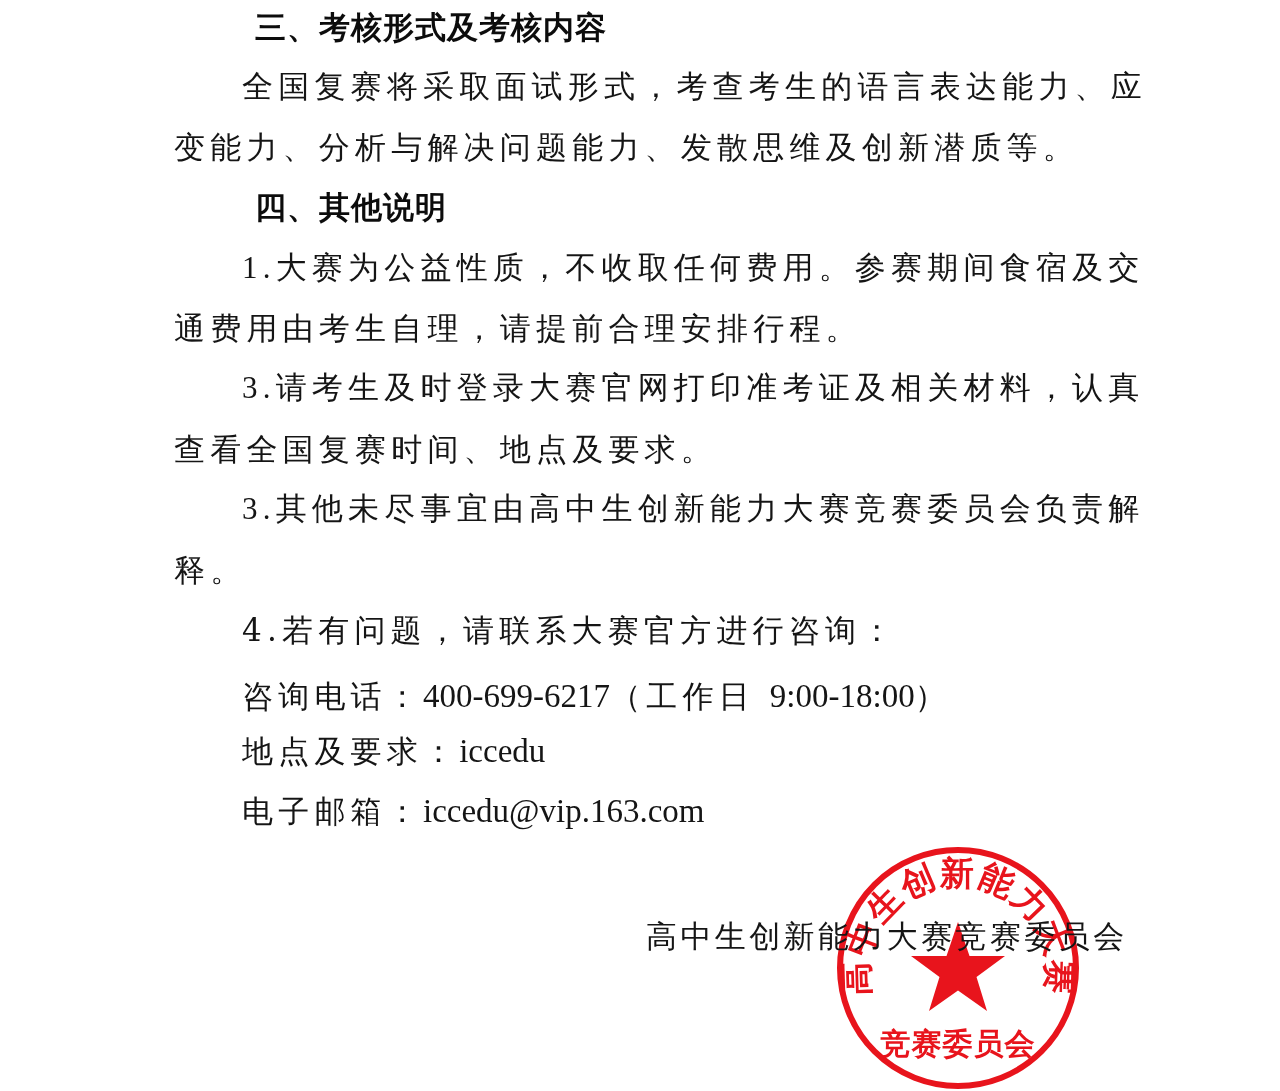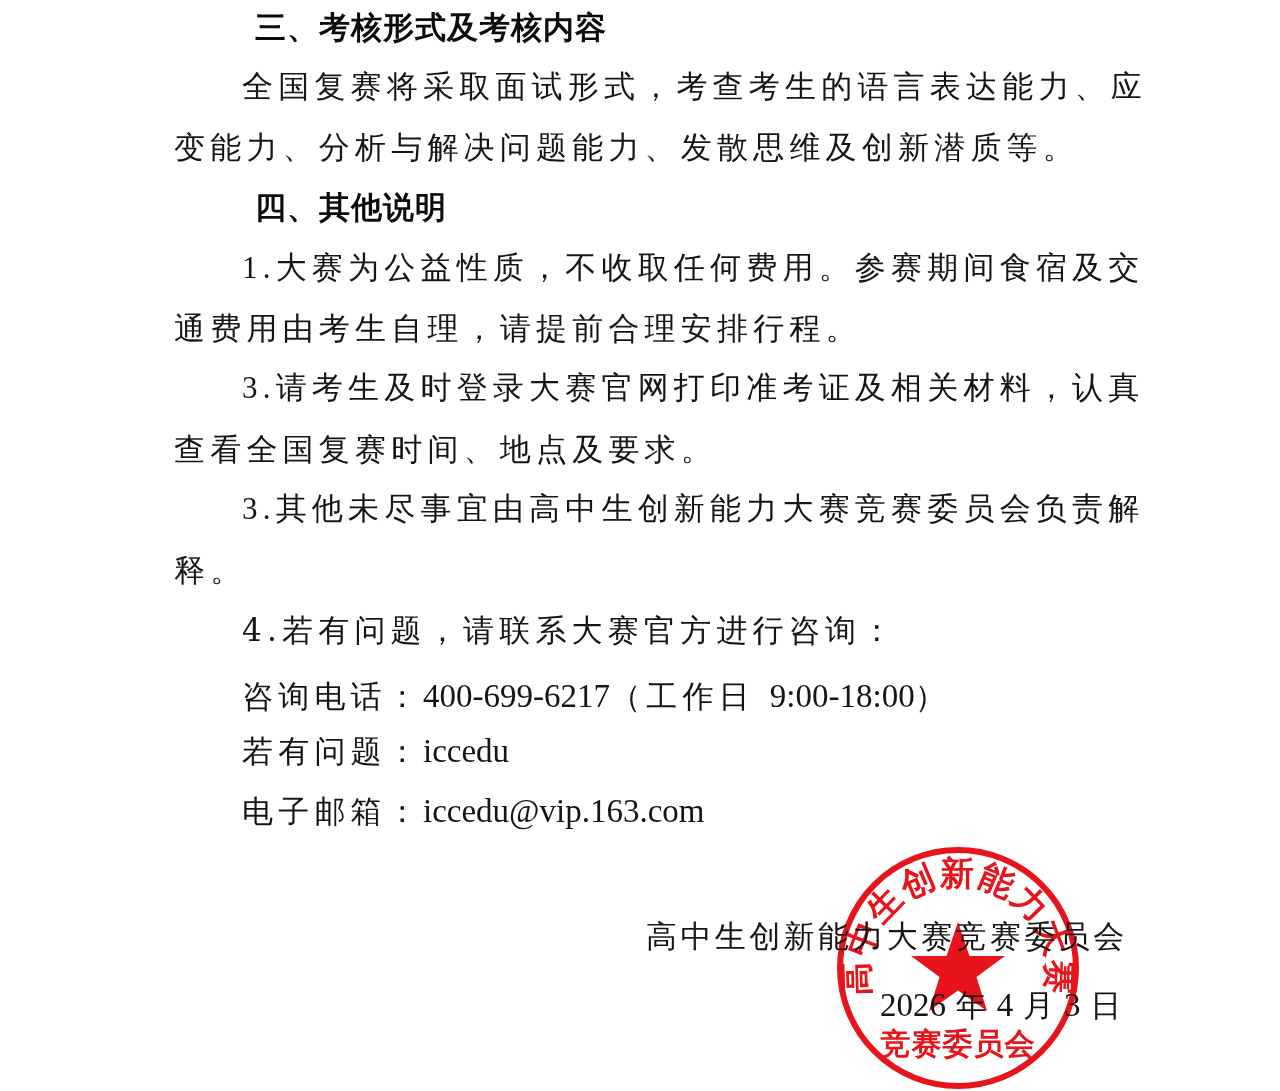--- a/index.html
+++ b/index.html
@@ -79,21 +79,21 @@
   <div class="line just" style="left:242px; top:489px; width:882px;">3.其他未尽事宜由高中生创新能力大赛竞赛委员会负责解</div>
   <div class="line" style="left:174px; top:550px;">释。</div>
 
   <div class="line" style="left:242px; top:610px;">4.若有问题，请联系大赛官方进行咨询：</div>
 
   <div class="line" style="left:242px; top:676px;">
     <span>咨询电话：</span><span class="latin">400-699-6217</span><span>（工作日 </span><span class="latin">9:00-18:00</span><span>）</span>
   </div>
 
   <div class="line" style="left:242px; top:731px;">
-    <span>若有问题：</span><span class="latin">iccedu</span>
+    <span>地点及要求：</span><span class="latin">iccedu</span>
   </div>
 
   <div class="line" style="left:242px; top:791px;">
     <span>电子邮箱：</span><span class="latin">iccedu@vip.163.com</span>
   </div>
 
   <div class="seal">
     <svg viewBox="0 0 244 244" xmlns="http://www.w3.org/2000/svg">
       <defs>
         <path id="sealArc" d="M 42 170 A 90 90 0 1 1 202 170" fill="none"></path>
@@ -101,17 +101,14 @@
       <circle cx="122" cy="122" r="118" fill="none" stroke="#e8141c" stroke-width="6"></circle>
       <text font-family="DejaVu Sans, sans-serif" font-weight="bold" font-size="34" fill="#e8141c" letter-spacing="2">
         <textPath href="#sealArc" startOffset="50%" text-anchor="middle">高中生创新能力大赛</textPath>
       </text>
       <polygon points="122,76 133.5,110 169,110 140.5,131 151,165 122,144.5 93,165 103.5,131 75,110 110.5,110" fill="#e8141c"></polygon>
       <text x="122" y="208" text-anchor="middle" font-family="DejaVu Sans, sans-serif" font-weight="bold" font-size="30" fill="#e8141c" letter-spacing="1">竞赛委员会</text>
     </svg>
   </div>
 
   <div class="line sign-line" style="left:646px; top:916px; letter-spacing:3.4px;">高中生创新能力大赛竞赛委员会</div>
-  <div class="line sign-line" style="left:880px; top:985px; letter-spacing:0;">
-    <span class="latin">2026</span><span> 年 </span><span class="latin">4</span><span> 月 </span><span class="latin">3</span><span> 日</span>
-  </div>
 
 </div>
 
 </body></html>

